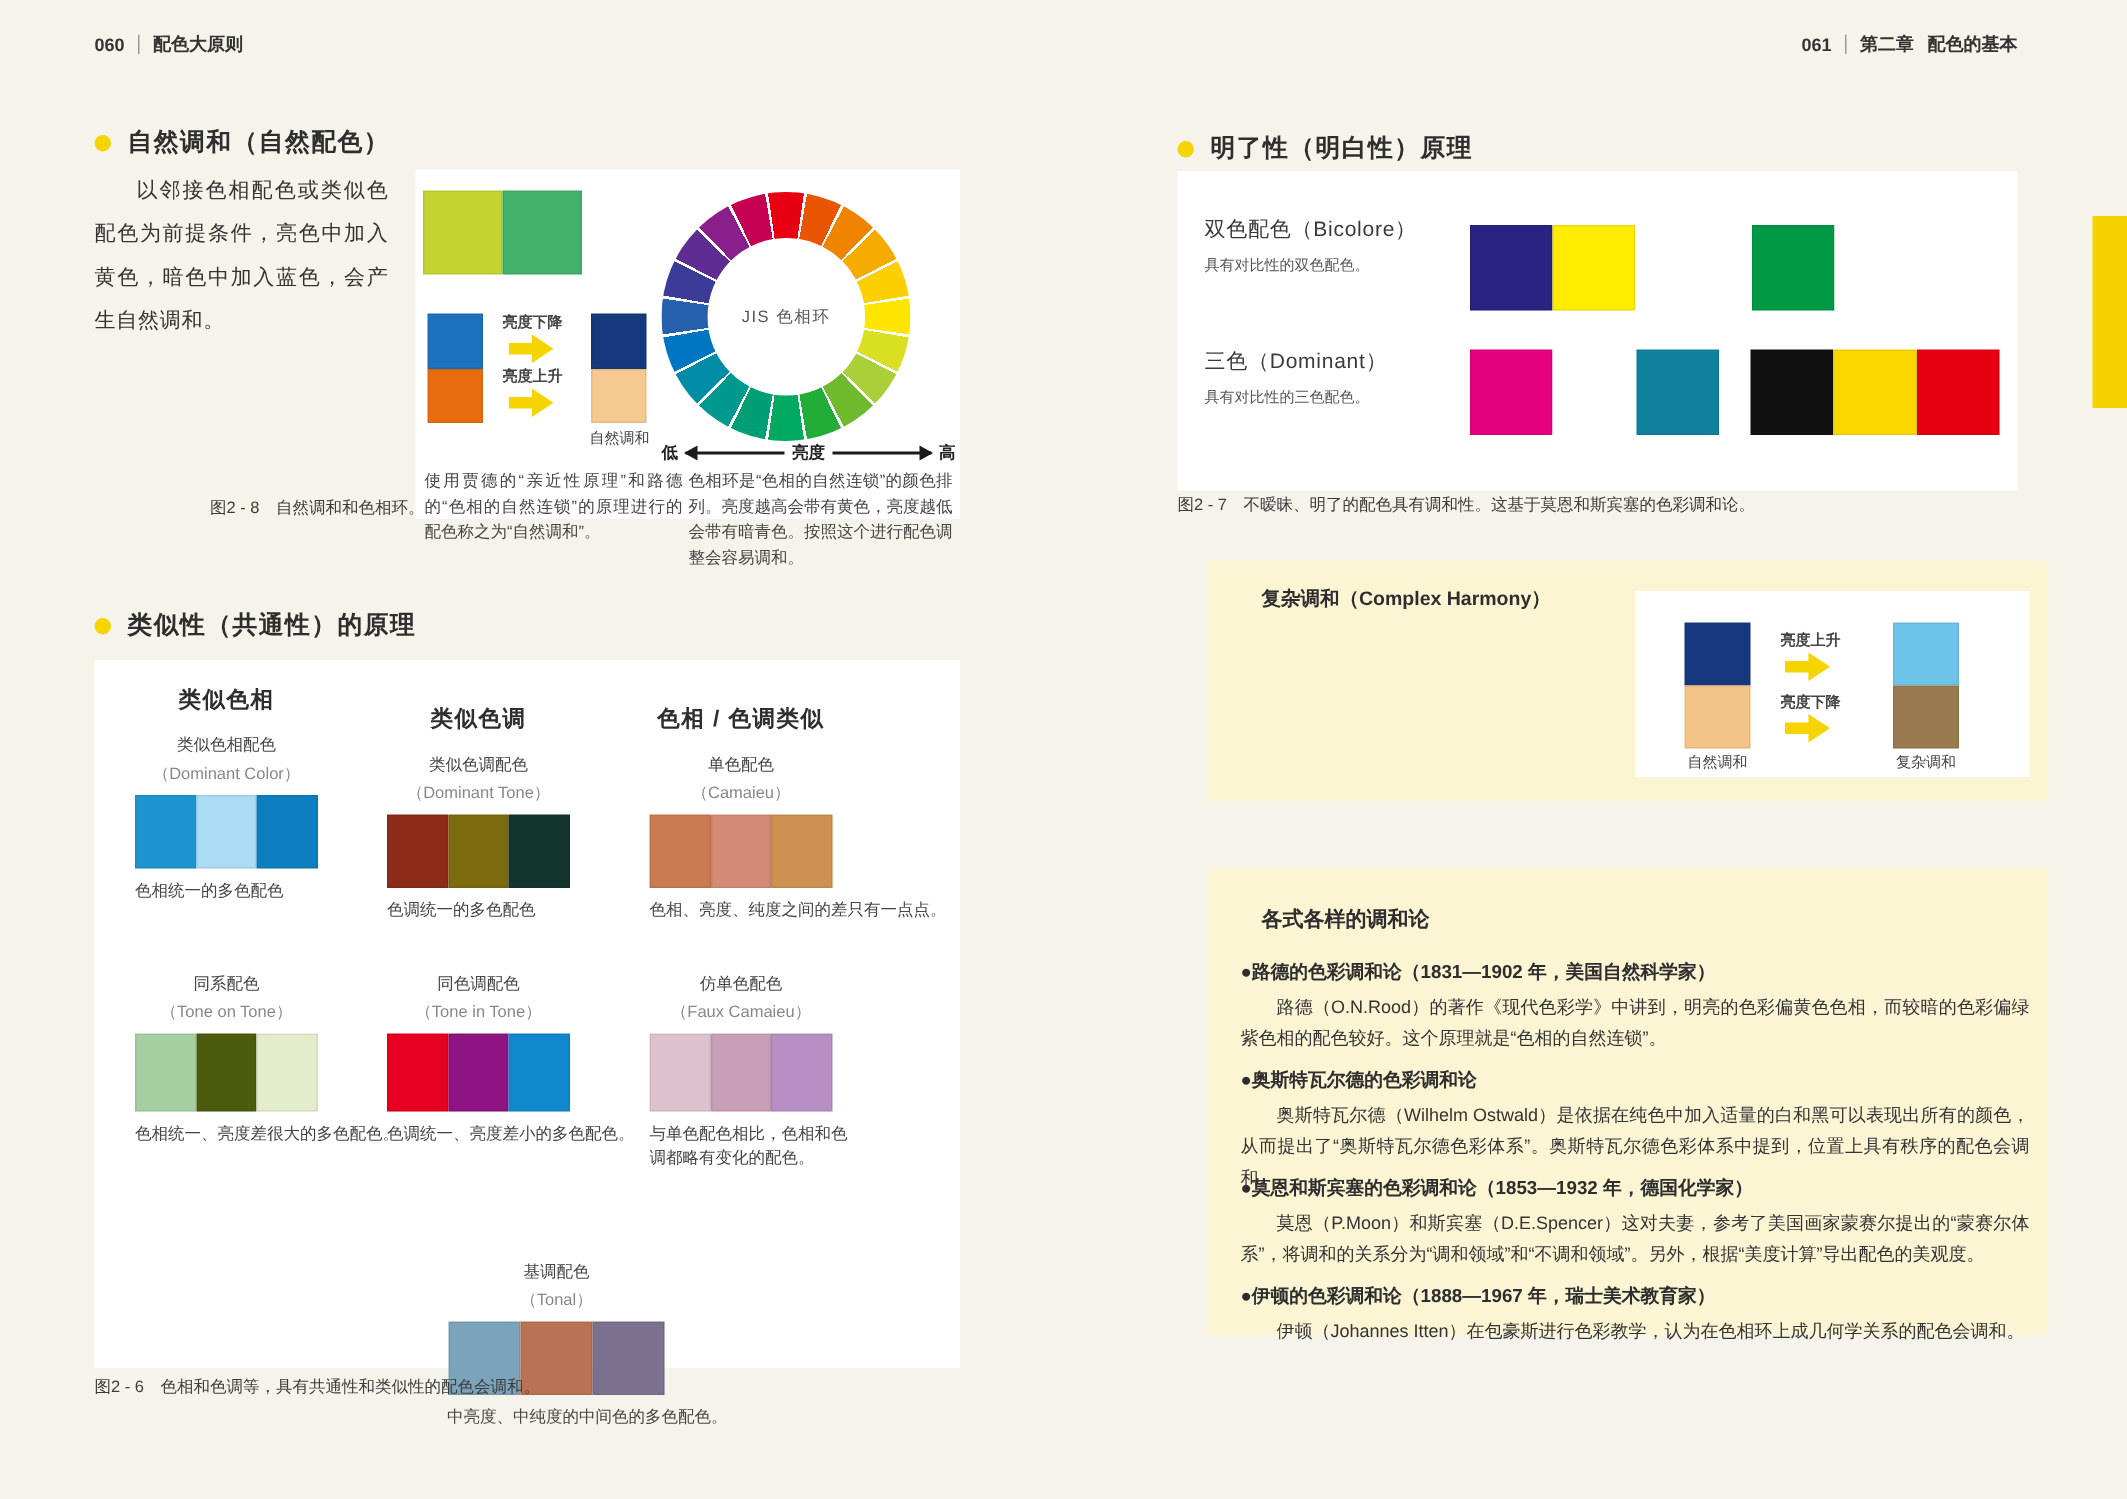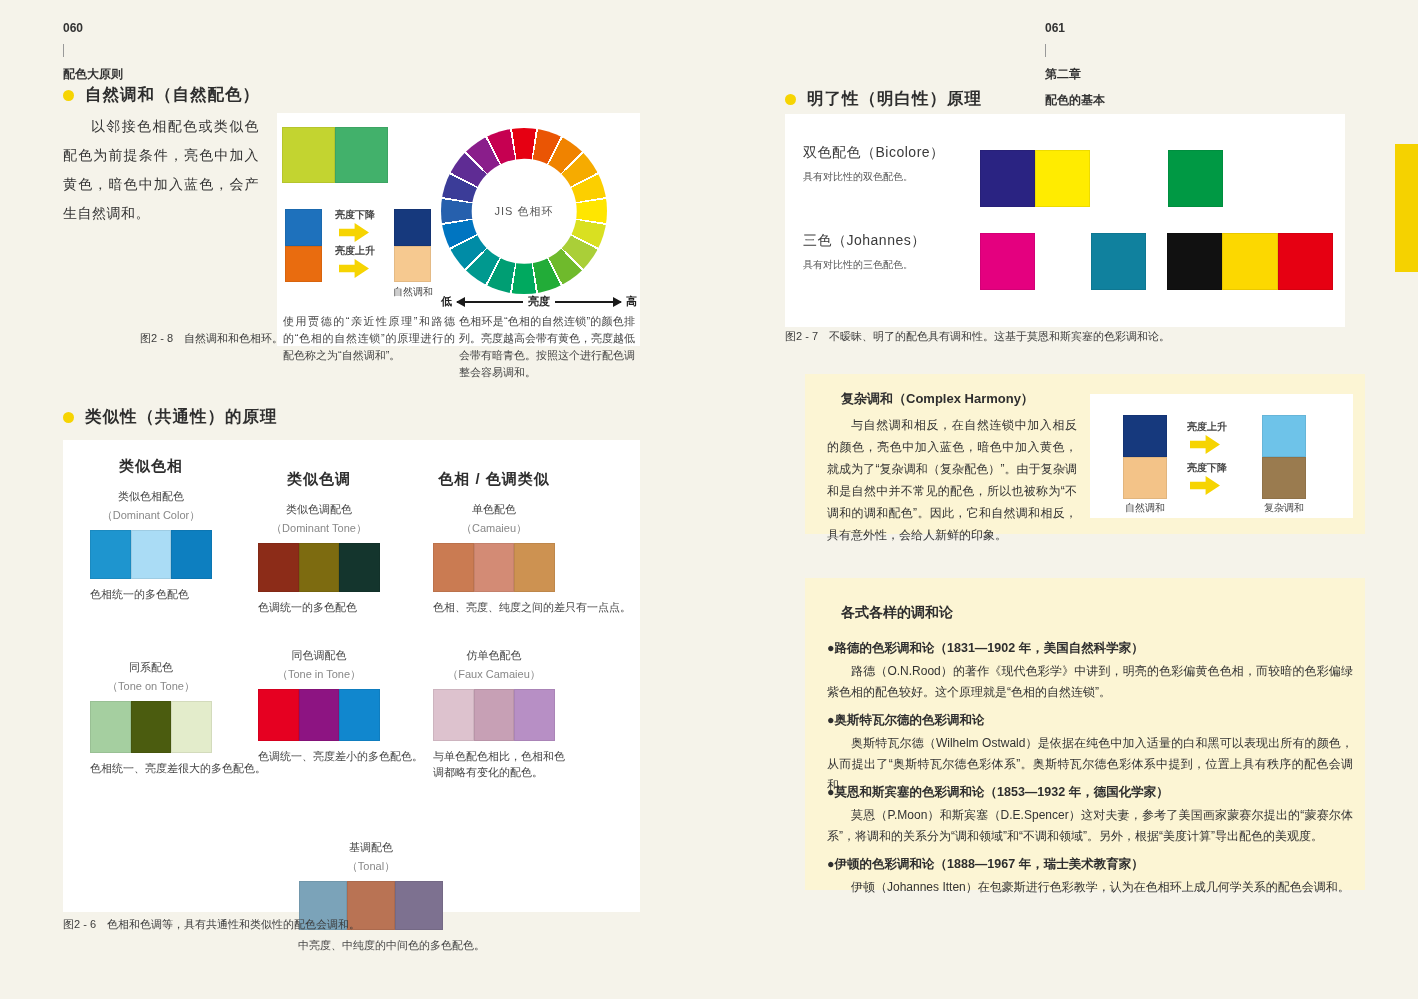--- a/index.html
+++ b/index.html
@@ -3,21 +3,21 @@
 <meta charset="utf-8">
 <style>
   * { margin:0; padding:0; box-sizing:border-box; }
   html,body { width:1418px; height:999px; overflow:hidden; }
   body { background:#f5f3ea; font-family:"Liberation Sans", sans-serif; color:#3a3a3a; position:relative; }
   .abs { position:absolute; }
   .white-panel { background:#ffffff; position:absolute; }
   .ybox { background:#fcf5d4; position:absolute;margin-left:20px; }
 
   
-  .pg-header { font-size:12px; font-weight:bold; color:#333; display:flex; gap:9px;flex-direction:column; }
+  .pg-header { font-size:12px; font-weight:bold; color:#333; display:flex; align-items:center; gap:9px; }
   .pg-header .divider { width:1px; height:13px; background:#999; }
 
   
   .sec-title { display:flex; align-items:center; gap:11px; }
   .sec-title .dot { width:11px; height:11px; border-radius:50%; background:#f6d402; }
   .sec-title .txt { font-size:16.5px; font-weight:bold; color:#2e2e2e; letter-spacing:1px; }
 
   .intro { font-size:14px; line-height:29px; text-align:justify; text-indent:2em; color:#333; letter-spacing:0.5px; }
 
   
@@ -156,21 +156,21 @@
     <div class="en">（Dominant Tone）</div>
     <div class="bar swrow" style="height:49px;">
         <div class="sw" style="background: rgb(140, 44, 24); box-shadow: rgba(0, 0, 0, 0.07) 0px 0px 0px 1px inset;"></div>
         <div class="sw" style="background: rgb(125, 107, 16); box-shadow: rgba(0, 0, 0, 0.07) 0px 0px 0px 1px inset;"></div>
         <div class="sw" style="background: rgb(20, 53, 45); box-shadow: rgba(0, 0, 0, 0.07) 0px 0px 0px 1px inset;"></div>
       </div>
     <div class="ccap" style="padding-left:19px;">色调统一的多色配色</div>
   </div>
 
   <div class="grid-col" style="left:8px; top:208px; width:160px;">
-    <div class="sub" style="margin-top:12px;">同系配色</div>
+    <div class="sub" style="margin-top:0;">同系配色</div>
     <div class="en">（Tone on Tone）</div>
     <div class="bar swrow" style="height:52px;">
         <div class="sw" style="background: rgb(165, 207, 160); box-shadow: rgba(0, 0, 0, 0.07) 0px 0px 0px 1px inset;"></div>
         <div class="sw" style="background: rgb(75, 92, 15); box-shadow: rgba(0, 0, 0, 0.07) 0px 0px 0px 1px inset;"></div>
         <div class="sw" style="background: rgb(227, 236, 203); box-shadow: rgba(0, 0, 0, 0.07) 0px 0px 0px 1px inset;"></div>
       </div>
     <div class="ccap" style="padding-left:19px; white-space:nowrap;">色相统一、亮度差很大的多色配色。</div>
   </div>
   <div class="grid-col" style="left:176px; top:208px; width:160px;">
     <div class="sub" style="margin-top:0;">同色调配色</div>
@@ -224,39 +224,38 @@
   <div class="abs row-sub" style="left:18px; top:56px;">具有对比性的双色配色。</div>
   <div class="abs swrow" style="left:195px; top:36px; width:110px; height:57px;">
       <div class="sw" style="background: rgb(42, 35, 130); box-shadow: rgba(0, 0, 0, 0.07) 0px 0px 0px 1px inset;"></div>
       <div class="sw" style="background: rgb(255, 236, 0); box-shadow: rgba(0, 0, 0, 0.07) 0px 0px 0px 1px inset;"></div>
     </div>
   <div class="abs swrow" style="left:383px; top:36px; width:110px; height:57px;">
       <div class="sw" style="background: rgb(0, 153, 68); box-shadow: rgba(0, 0, 0, 0.07) 0px 0px 0px 1px inset;"></div>
       <div class="sw" style="background: rgb(255, 255, 255);"></div>
     </div>
 
-  <div class="abs row-label" style="left:18px; top:118px;">三色（Johannes）</div>
+  <div class="abs row-label" style="left:18px; top:118px;">三色（Dominant）</div>
   <div class="abs row-sub" style="left:18px; top:144px;">具有对比性的三色配色。</div>
   <div class="abs swrow" style="left:195px; top:119px; width:166px; height:57px;">
       <div class="sw" style="background: rgb(228, 0, 127); box-shadow: rgba(0, 0, 0, 0.07) 0px 0px 0px 1px inset;"></div>
       <div class="sw" style="background: rgb(255, 255, 255);"></div>
       <div class="sw" style="background: rgb(16, 129, 158); box-shadow: rgba(0, 0, 0, 0.07) 0px 0px 0px 1px inset;"></div>
     </div>
   <div class="abs swrow" style="left:382px; top:119px; width:166px; height:57px;">
       <div class="sw" style="background: rgb(17, 17, 17); box-shadow: rgba(0, 0, 0, 0.07) 0px 0px 0px 1px inset;"></div>
       <div class="sw" style="background: rgb(252, 216, 0); box-shadow: rgba(0, 0, 0, 0.07) 0px 0px 0px 1px inset;"></div>
       <div class="sw" style="background: rgb(230, 0, 18); box-shadow: rgba(0, 0, 0, 0.07) 0px 0px 0px 1px inset;"></div>
     </div>
 </div>
 
 <div class="abs figcap" style="left:785px; top:329px;">图2 - 7　不暧昧、明了的配色具有调和性。这基于莫恩和斯宾塞的色彩调和论。</div>
 
 <div class="ybox" style="left:785px; top:374px; width:560px; height:160px;">
   <div class="abs y-title" style="left:36px; top:16px;">复杂调和（Complex Harmony）</div>
-  <div class="abs y-body" style="left:22px; top:40px; width:250px;">与自然调和相反，在自然连锁中加入相反的颜色，亮色中加入蓝色，暗色中加入黄色，就成为了“复杂调和（复杂配色）”。由于复杂调和是自然中并不常见的配色，所以也被称为“不调和的调和配色”。因此，它和自然调和相反，具有意外性，会给人新鲜的印象。</div>
 
   <div class="white-panel" style="left:285px; top:20px; width:263px; height:124px;">
     <div class="abs swcol" style="left:33px; top:21px; width:44px; height:84px;">
         <div class="sw" style="background: rgb(22, 57, 125); box-shadow: rgba(0, 0, 0, 0.07) 0px 0px 0px 1px inset;"></div>
         <div class="sw" style="background: rgb(243, 195, 136); box-shadow: rgba(0, 0, 0, 0.07) 0px 0px 0px 1px inset;"></div>
       </div>
     <div class="abs small-label" style="left:19px; top:107px; width:72px; text-align:center;">自然调和</div>
 
     <div class="abs small-label" style="left:88px; top:26px; width:58px; font-weight:bold; text-align:center;">亮度上升</div>
     <div class="abs fat-arrow" style="left:100px; top:41px;"></div>

